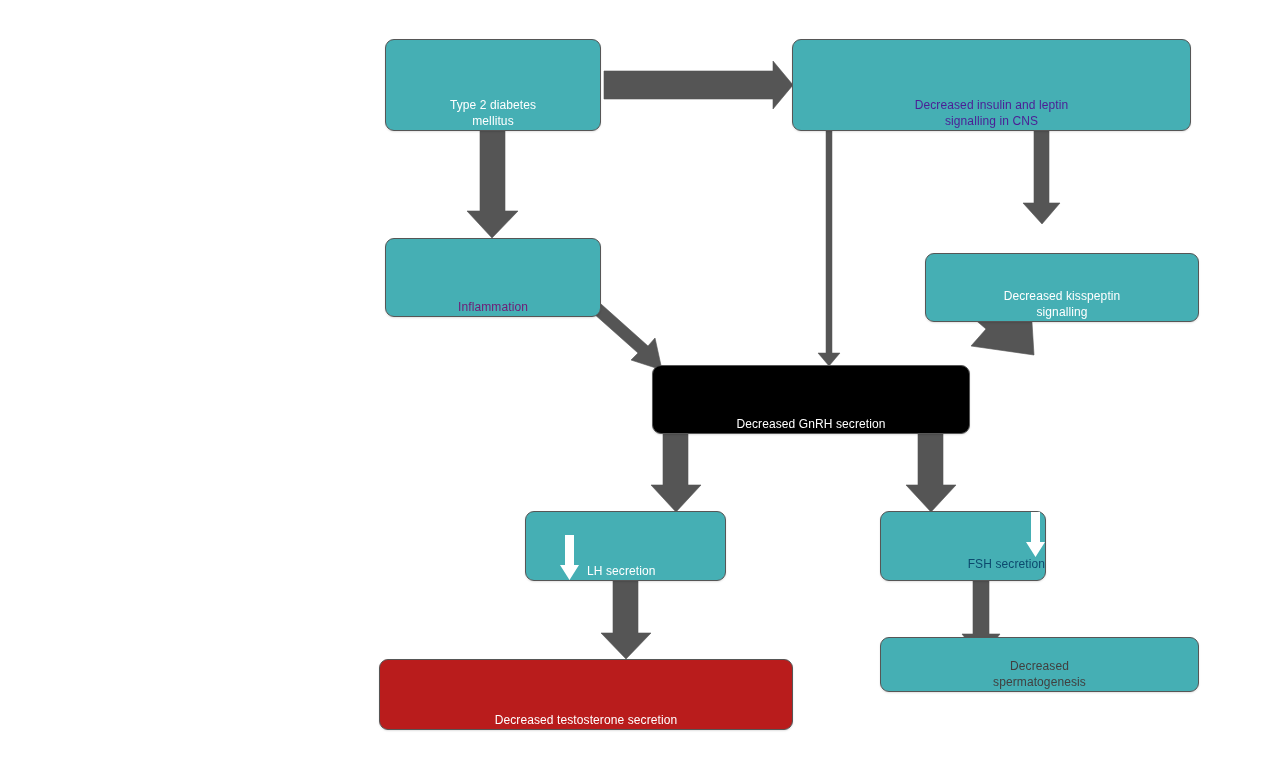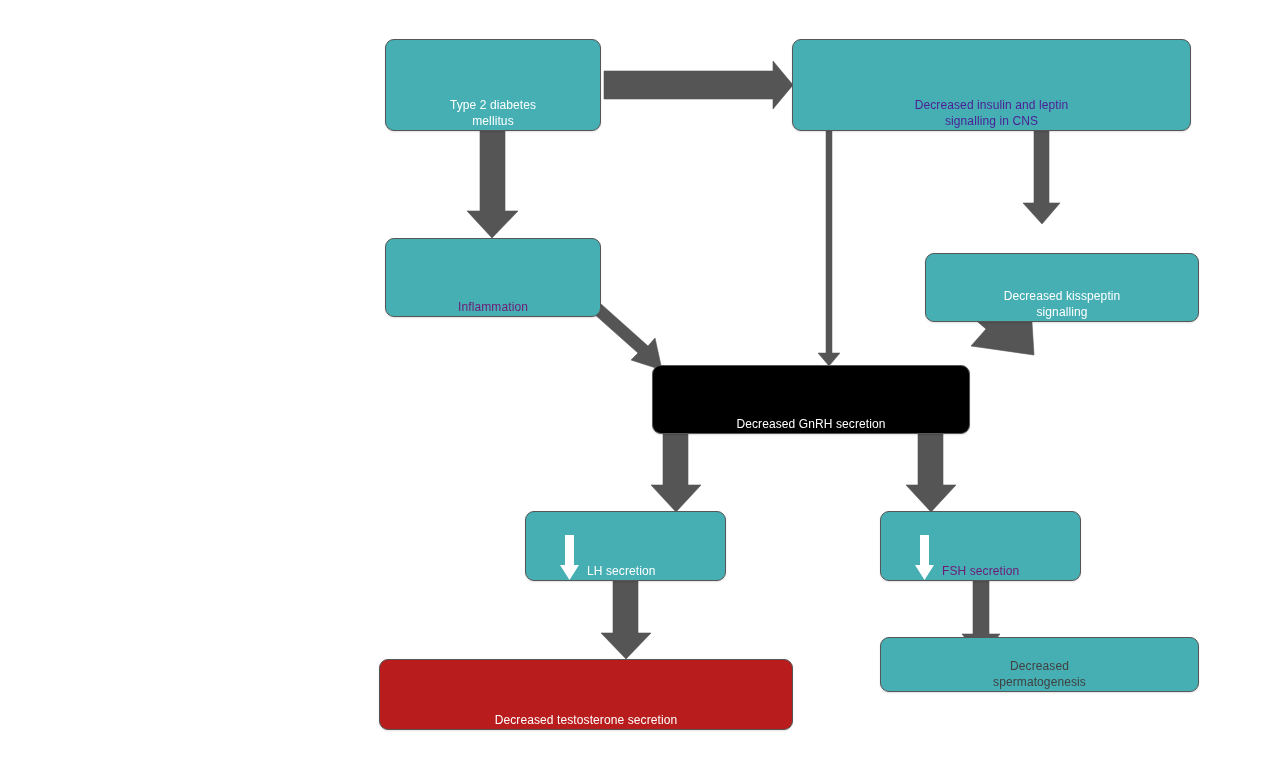--- a/index.html
+++ b/index.html
@@ -118,21 +118,21 @@
 
   <div class="node with-glyph" id="node-lh" style="left: 525px; top: 511px; width: 201px; height: 70px; background: rgb(69, 175, 180); border-color: rgb(86, 86, 86); color: rgb(255, 255, 255);">
     <span class="down-glyph">
       <svg width="19" height="45" viewBox="0 0 19 45" aria-hidden="true">
         <polygon fill="#ffffff" points="5,0 14,0 14,30 19,30 9.5,45 0,30 5,30"></polygon>
       </svg>
     </span>
     <span class="node-label">LH secretion</span>
   </div>
 
-  <div class="node with-glyph" id="node-fsh" style="left: 880px; top: 511px; width: 201px; height: 70px; background: rgb(69, 175, 180); border-color: rgb(86, 86, 86); color: #701a75;">
+  <div class="node with-glyph" id="node-fsh" style="left: 880px; top: 511px; width: 166px; height: 70px; background: rgb(69, 175, 180); border-color: rgb(86, 86, 86); color: #0c4a6e; flex-direction: column;">
     <span class="down-glyph">
       <svg width="19" height="45" viewBox="0 0 19 45" aria-hidden="true">
         <polygon fill="#ffffff" points="5,0 14,0 14,30 19,30 9.5,45 0,30 5,30"></polygon>
       </svg>
     </span>
     <span class="node-label">FSH secretion</span>
   </div>
 
   <div class="node" id="node-testosterone" style="left: 379px; top: 659px; width: 414px; height: 71px; background: #b91c1c; border-color: rgb(86, 86, 86); color: rgb(255, 255, 255);">
     <span class="node-label">Decreased testosterone secretion</span>

